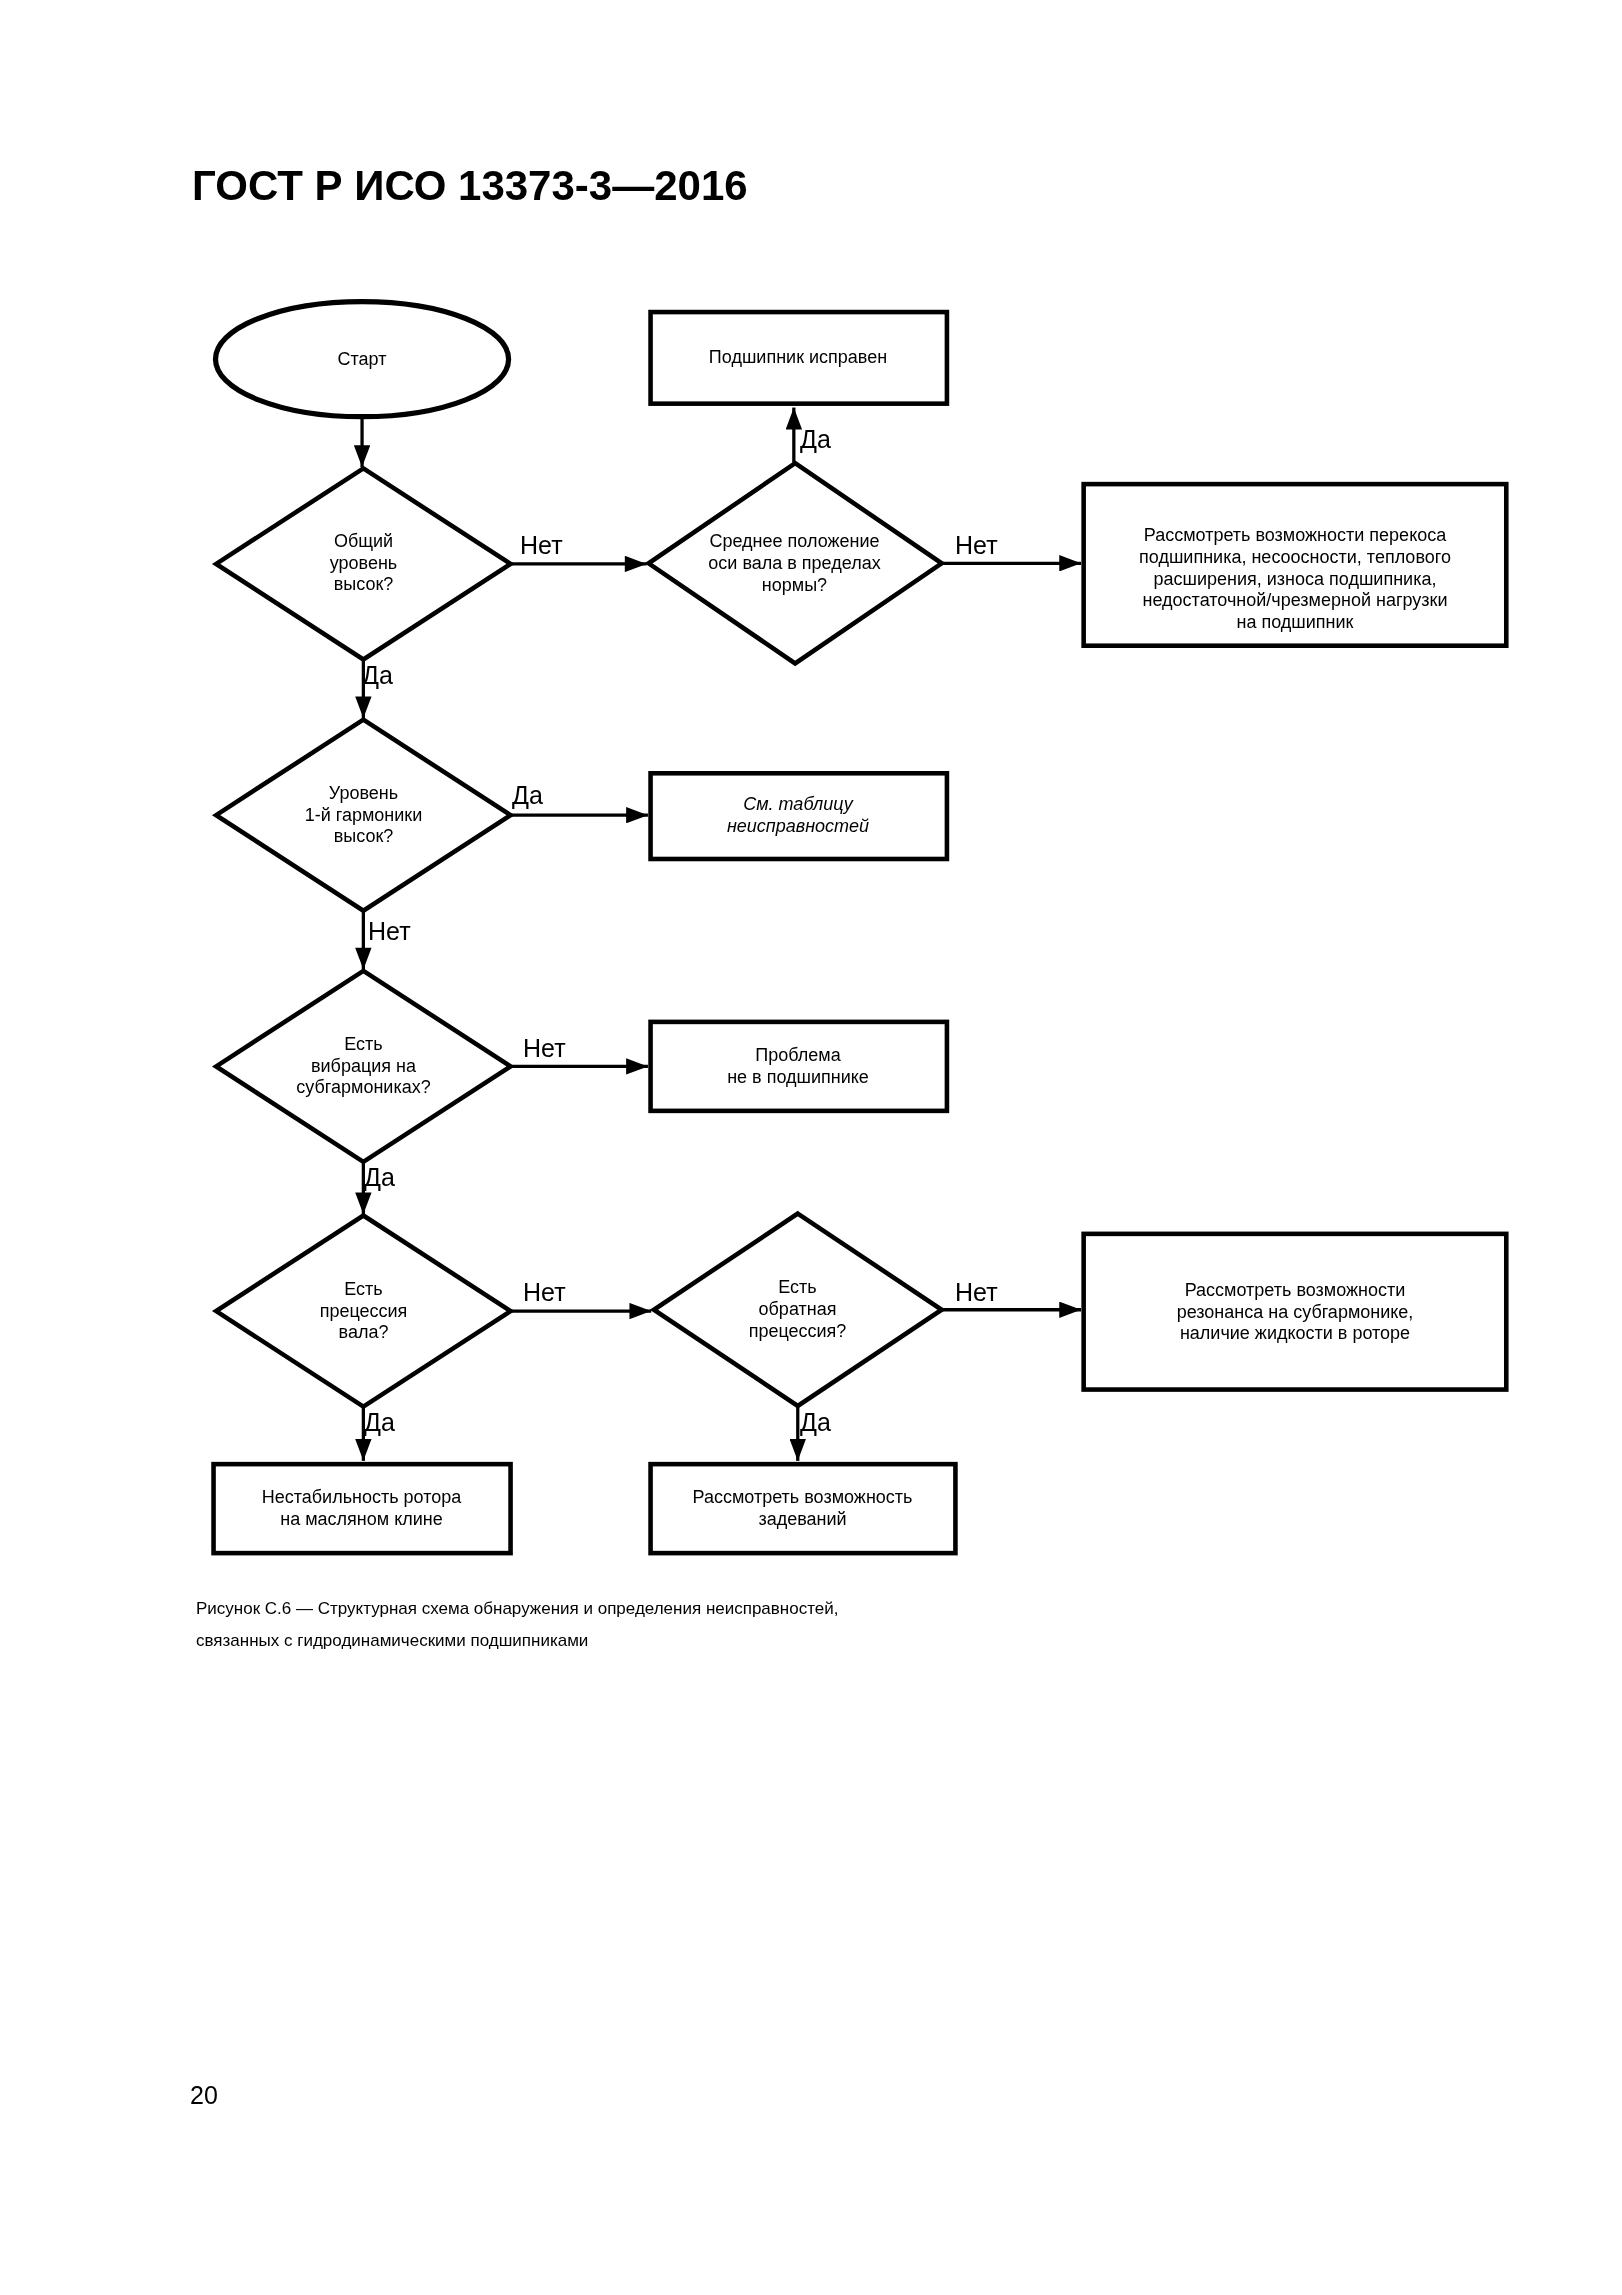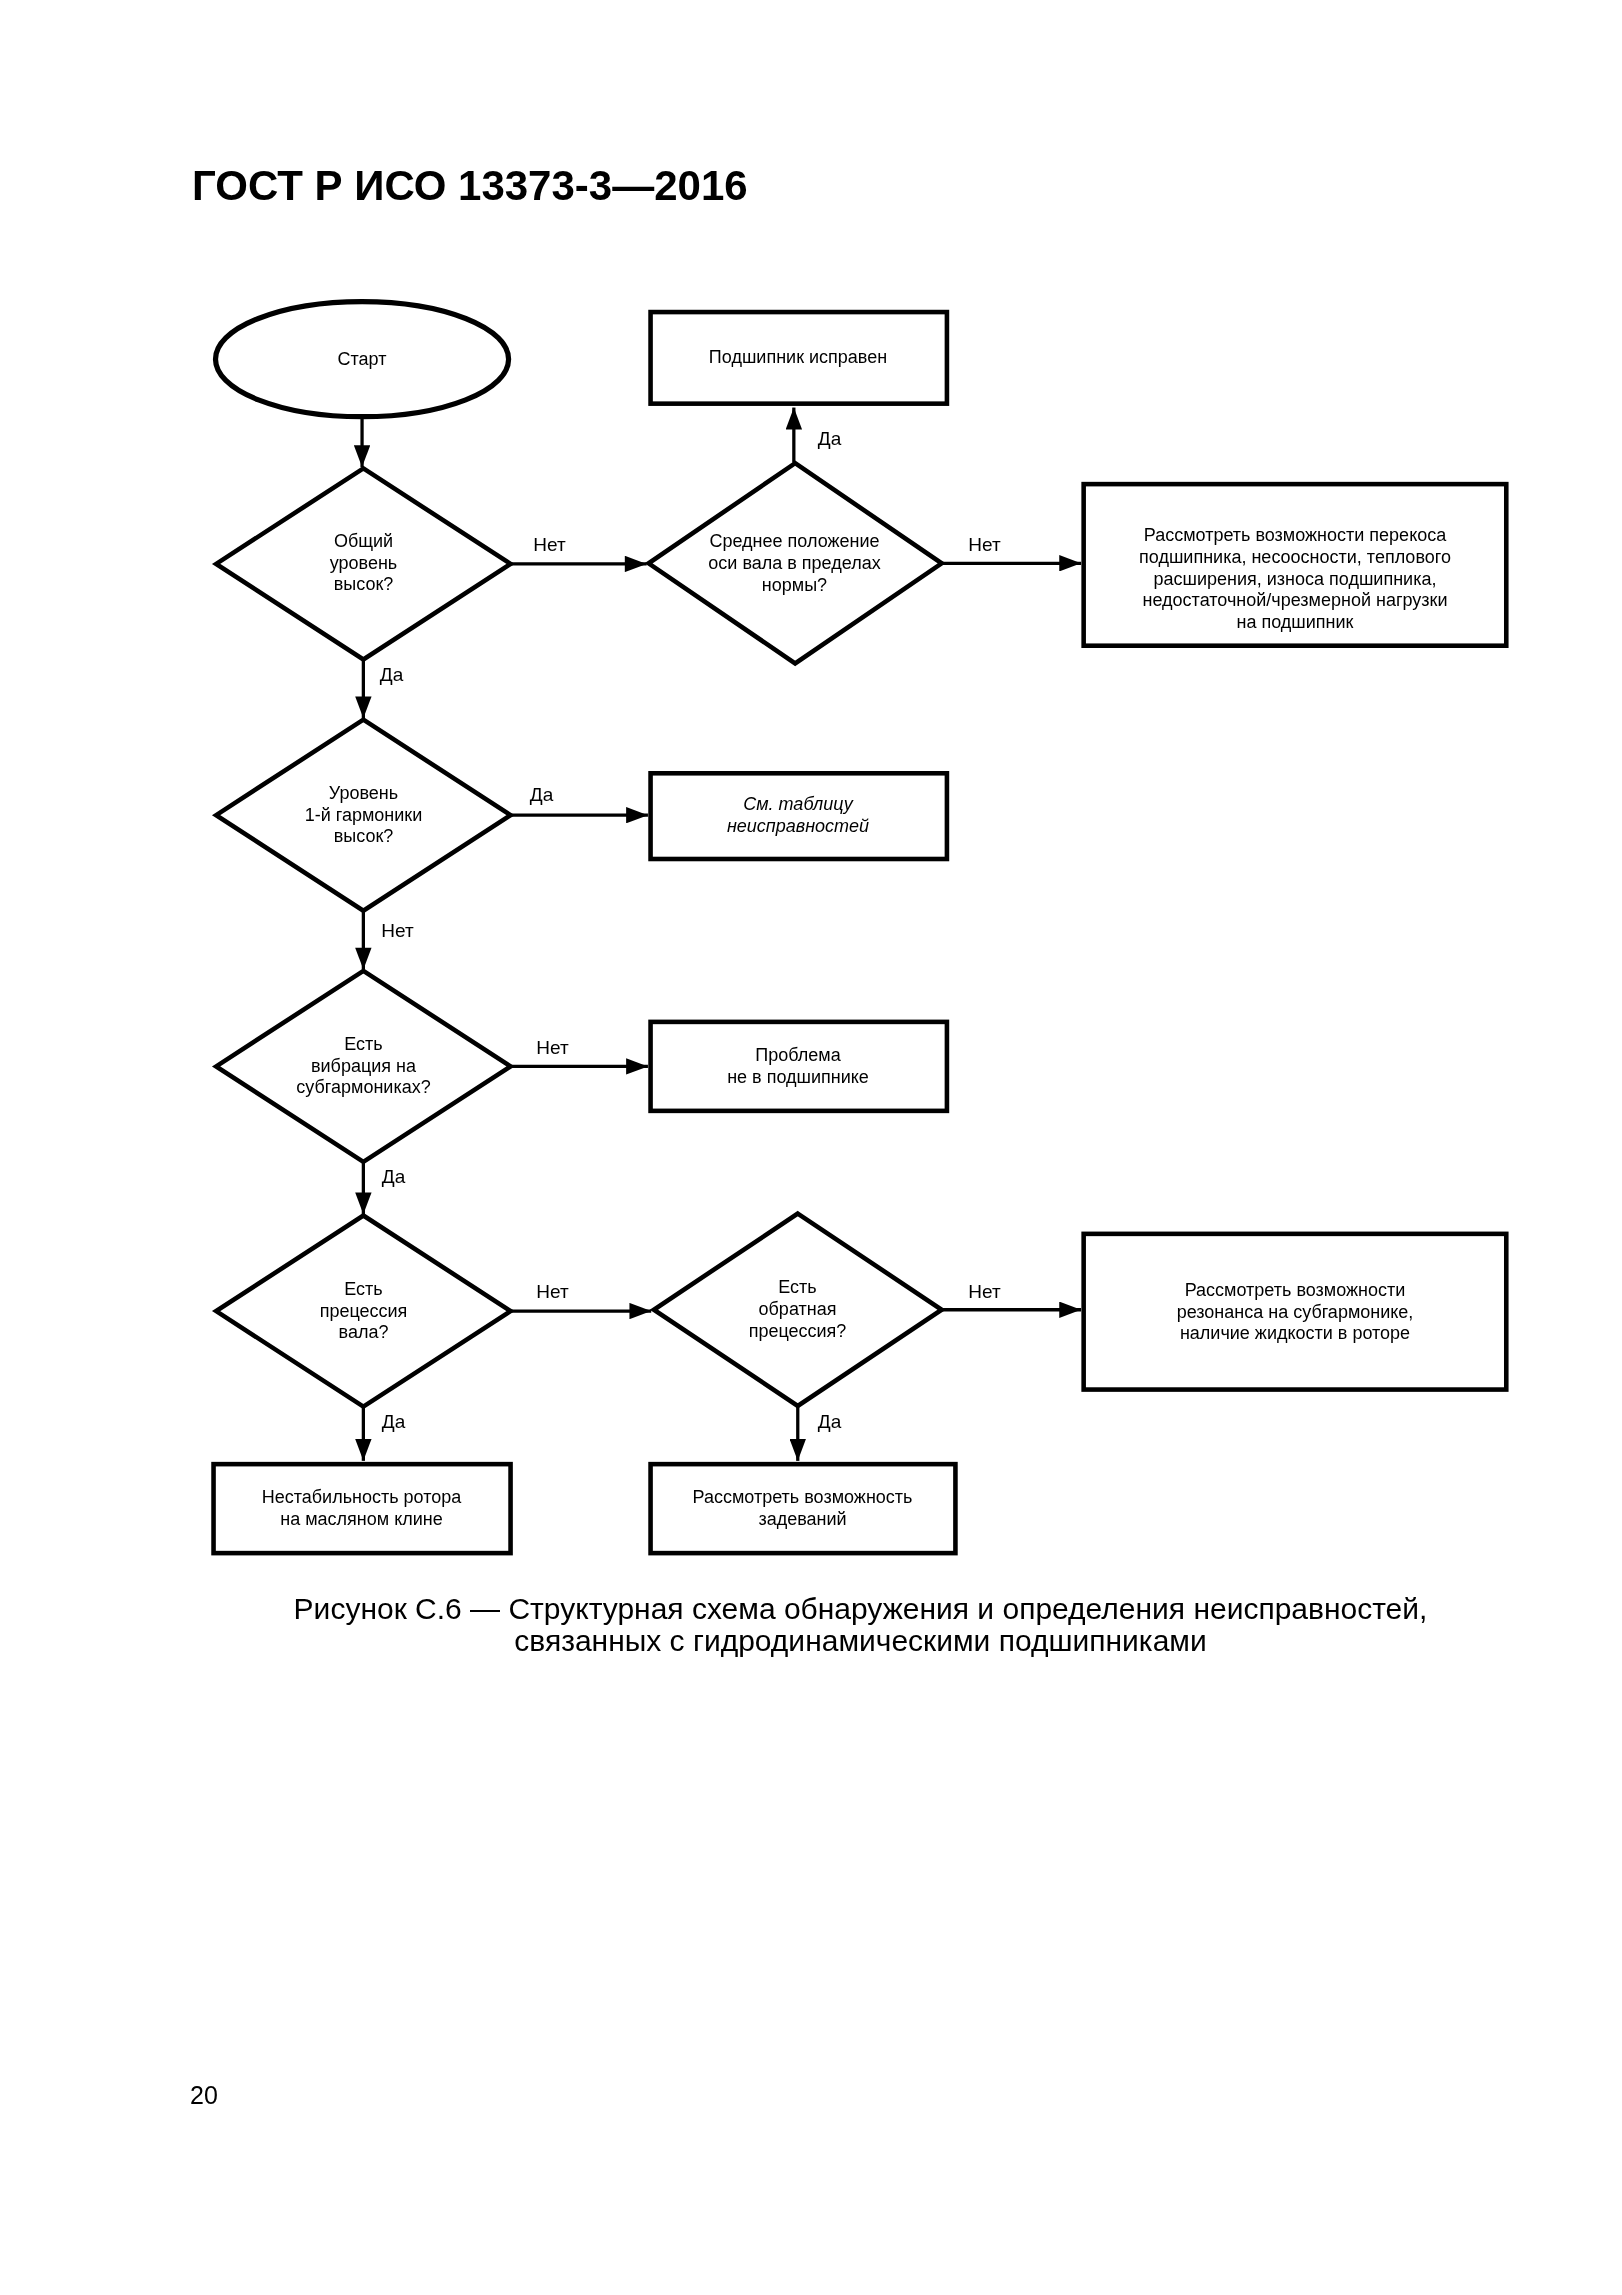--- a/index.html
+++ b/index.html
@@ -10,26 +10,26 @@
   .chart-svg { position:absolute; left:0; top:0; width:1623px; height:2295px; }
   .header-title {
     position:absolute; left:192px; top:162px;
     font-size:42px; font-weight:bold; letter-spacing:0px; white-space:nowrap;
   }
   .node-label {
     position:absolute; display:flex; align-items:center; justify-content:center;
     text-align:center; white-space:pre-line; font-size:18px; line-height:1.22;
   }
   .edge-label {
-    position:absolute; width:59px; height:30px; text-align:center;
-    font-size:19px; line-height:30px; white-space:nowrap;
+    position:absolute; width:59px; height:30px; 
+    font-size:25px; line-height:30px; white-space:nowrap;
   }
   .caption {
-    position:absolute; left:206px; top:1593px; width:1309px;
-    text-align:center; font-size:30px; line-height:32px;
+    position:absolute; left:196px; top:1593px; width:1309px;
+    font-size:17px; line-height:32px;
   }
   .page-number { position:absolute; left:190px; top:2081px; font-size:25px; }
 </style>
 </head>
 <body>
 
 <div class="page">
 
   <div class="header-title">ГОСТ Р ИСО 13373-3—2016</div>
 

